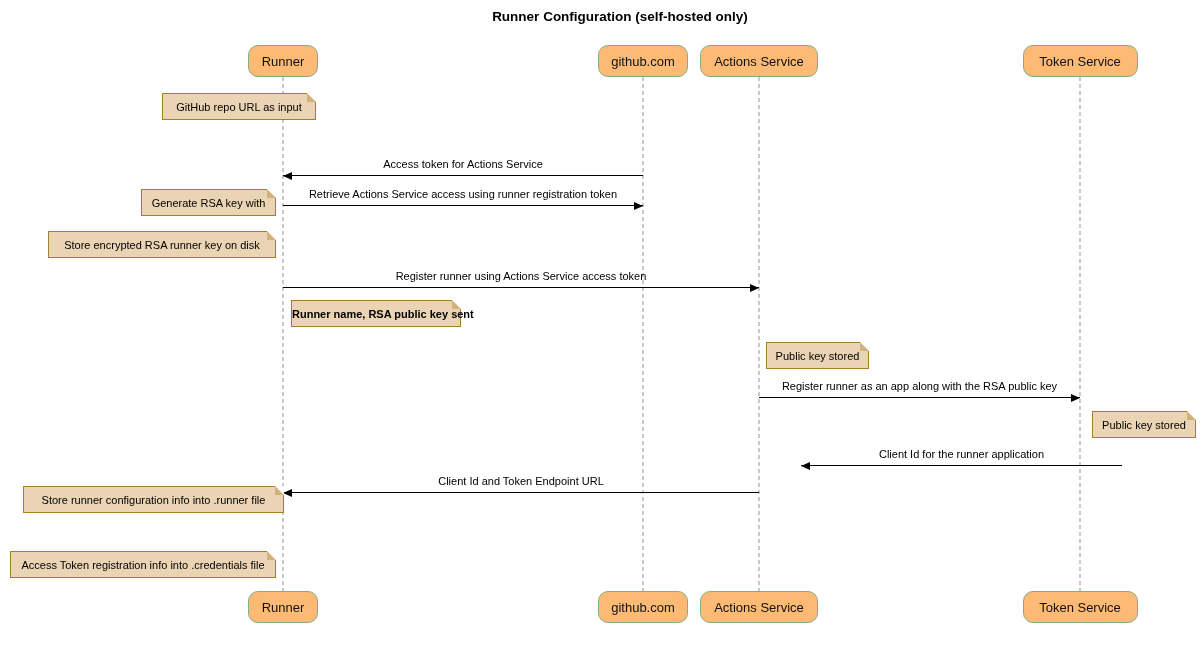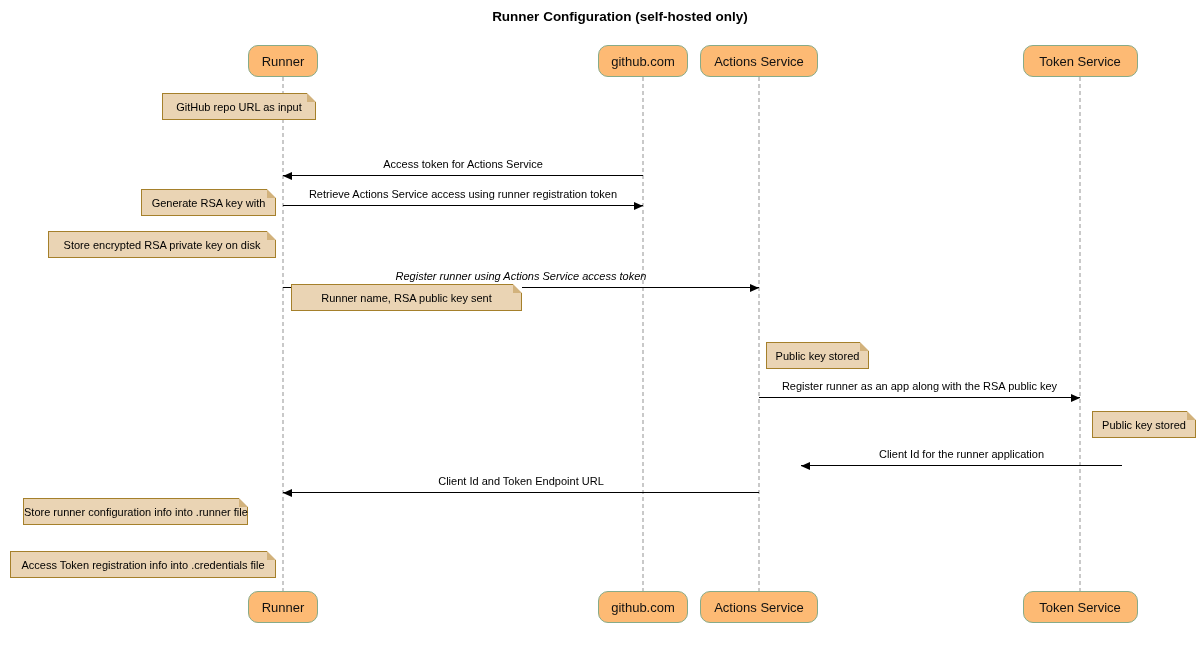--- a/index.html
+++ b/index.html
@@ -125,21 +125,21 @@
     <div class="message" style="left: 283px; top: 142px; width: 360px; margin-top: 46px;">
       <div class="label">Retrieve Actions Service access using runner registration token</div>
       <div class="line"></div>
       <div class="head right"></div>
     </div>
     <div class="message" style="left: 283px; top: 158px; width: 360px;">
       <div class="label">Access token for Actions Service</div>
       <div class="line"></div>
       <div class="head left"></div>
     </div>
-    <div class="message" style="left: 283px; top: 270px; width: 476px; font-style: italic;">
+    <div class="message" style="left: 283px; top: 270px; width: 476px;">
       <div class="label">Register runner using Actions Service access token</div>
       <div class="line"></div>
       <div class="head right"></div>
     </div>
     <div class="message" style="left: 759px; top: 380px; width: 321px;">
       <div class="label">Register runner as an app along with the RSA public key</div>
       <div class="line"></div>
       <div class="head right"></div>
     </div>
     <div class="message" style="left: 801px; top: 448px; width: 321px;">
@@ -154,36 +154,36 @@
     </div>
     <div class="note" style="left: 122px; top: 93px; width: 154px; height: 27px; margin-left: 40px;">
       <div class="note-label">GitHub repo URL as input</div>
       <div class="fold"></div>
     </div>
     <div class="note" style="left: 141px; top: 189px; width: 135px; height: 27px;">
       <div class="note-label">Generate RSA key with</div>
       <div class="fold"></div>
     </div>
     <div class="note" style="left: 48px; top: 231px; width: 228px; height: 27px;">
-      <div class="note-label">Store encrypted RSA private key on disk</div>
+      <div class="note-label">Store encrypted RSA runner key on disk</div>
       <div class="fold"></div>
     </div>
-    <div class="note" style="left: 291px; top: 284px; width: 231px; height: 27px;">
+    <div class="note" style="left: 291px; top: 300px; width: 170px; height: 27px; font-weight: bold;">
       <div class="note-label">Runner name, RSA public key sent</div>
       <div class="fold"></div>
     </div>
     <div class="note" style="left: 766px; top: 342px; width: 103px; height: 27px;">
       <div class="note-label">Public key stored</div>
       <div class="fold"></div>
     </div>
     <div class="note" style="left: 1092px; top: 411px; width: 104px; height: 27px;">
       <div class="note-label">Public key stored</div>
       <div class="fold"></div>
     </div>
-    <div class="note" style="left: 23px; top: 498px; width: 225px; height: 27px;">
+    <div class="note" style="left: 23px; top: 486px; width: 261px; height: 27px;">
       <div class="note-label">Store runner configuration info into .runner file</div>
       <div class="fold"></div>
     </div>
     <div class="note" style="left: 10px; top: 551px; width: 266px; height: 27px;">
       <div class="note-label">Access Token registration info into .credentials file</div>
       <div class="fold"></div>
     </div>
   </div>
 
 </body></html>

